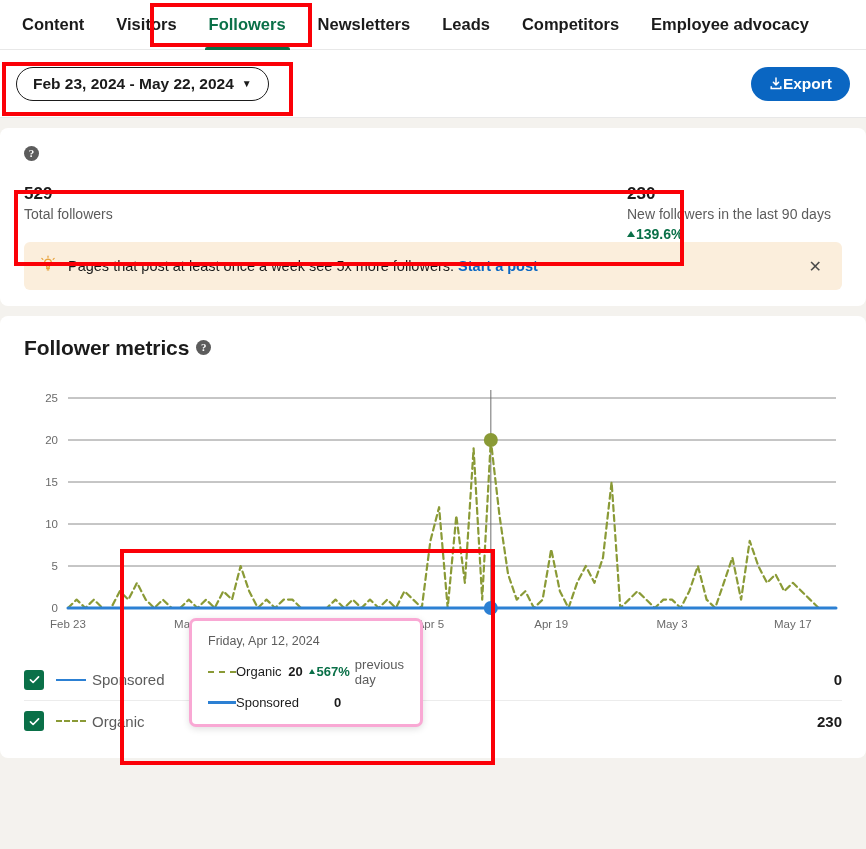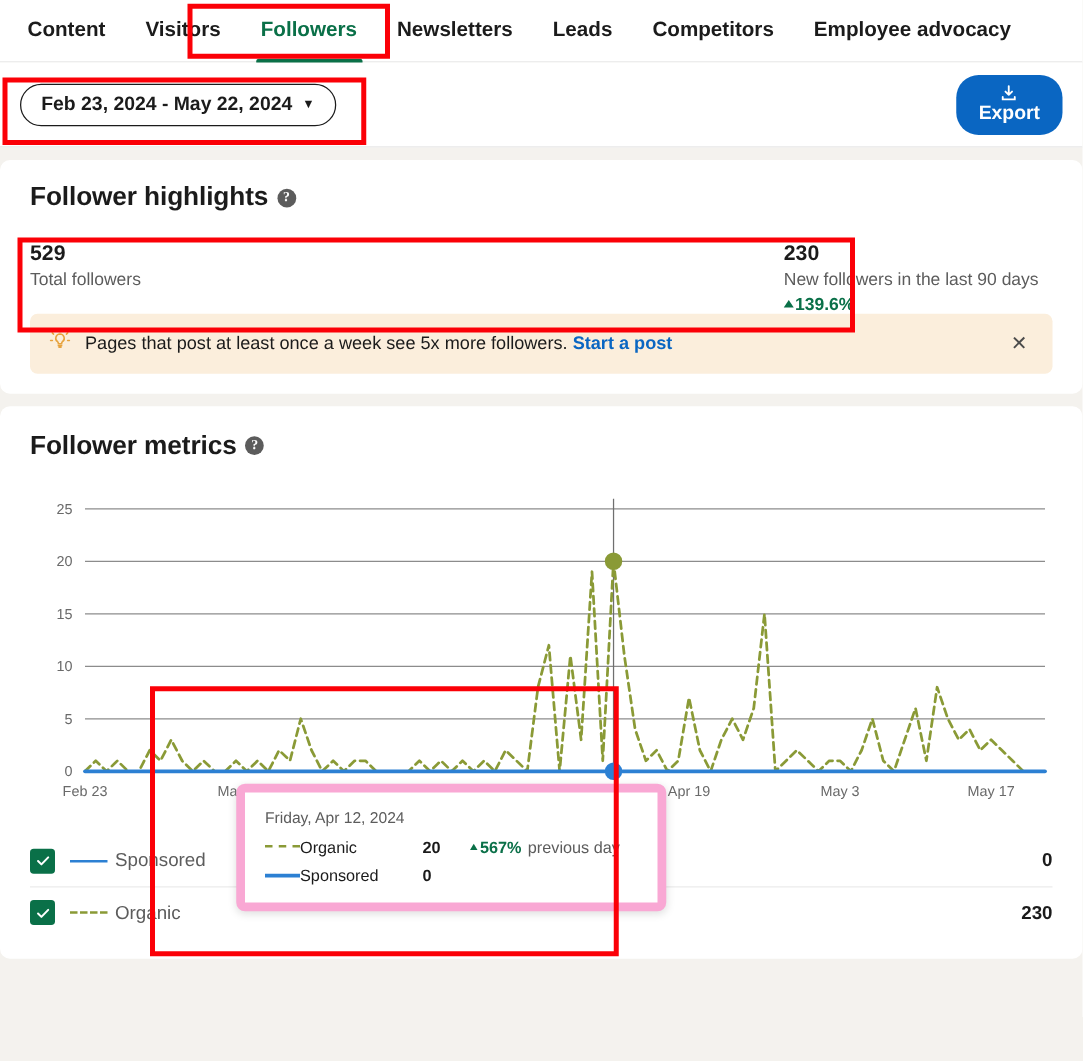--- a/index.html
+++ b/index.html
@@ -76,21 +76,20 @@
     gap: 0;
     background: #0a66c2;
     color: #fff;
     border: none;
     border-radius: 18px;
     padding: 8px 18px;
     font-size: 15.5px;
     font-weight: 700;
     font-family: "Liberation Sans", sans-serif;
     cursor: pointer;
-    flex-direction: column;
   }
   .export-btn svg { display: block; }
 
   
   .card {
     background: #ffffff;
     border-radius: 8px;
     margin: 10px 0 0 0;
     padding: 18px 24px 16px 24px;
   }
@@ -167,23 +166,23 @@
 
   
   .chart-wrap { position: relative; height: 260px; margin-top: 26px; }
   .chart-svg { display: block; }
   .tick-y, .tick-x { font-size: 11.5px; fill: #6a6a6a; font-family: "Liberation Sans", sans-serif; }
 
   .tooltip {
     position: absolute;
     left: 165px;
     top: 232px;
-    width: 344px;
+    width: 234px;
     background: #fff;
-    border: 7px solid #f9a8d4;
+    border: 3px solid #f9a8d4;
     border-radius: 7px;
     box-shadow: 0 2px 7px rgba(0,0,0,.13);
     padding: 13px 16px 14px 16px;
     z-index: 6;
   }
   .tt-date { font-size: 12.5px; color: #5c5c5c; margin-bottom: 9px; }
   .tt-row { display: flex; align-items: center; font-size: 13px; margin-top: 8px; }
   .tt-swatch { width: 28px; flex: 0 0 28px; height: 10px; position: relative; }
   .tt-swatch i {
     position: absolute; top: 4px; left: 0; right: 0; height: 2.5px; display: block;
@@ -264,21 +263,20 @@
         <path d="M8 1v8M8 9L5 6M8 9l3-3" stroke="#fff" stroke-width="1.7" fill="none" stroke-linecap="round" stroke-linejoin="round"></path>
         <path d="M2.5 11v2.2h11V11" stroke="#fff" stroke-width="1.7" fill="none" stroke-linecap="round"></path>
       </svg>
     </span>
     <span>Export</span>
   </button>
 </div>
 
 <div class="card">
   <div class="card-title">
-    <span>Follower highlights</span>
     <span class="help-icon">?</span>
   </div>
   <div class="highlights">
     <div class="hl-item">
       <div class="hl-value">529</div>
       <div class="hl-label">Total followers</div>
     </div>
     <div class="hl-item">
       <div class="hl-value">230</div>
       <div class="hl-label">New followers in the last 90 days</div>

